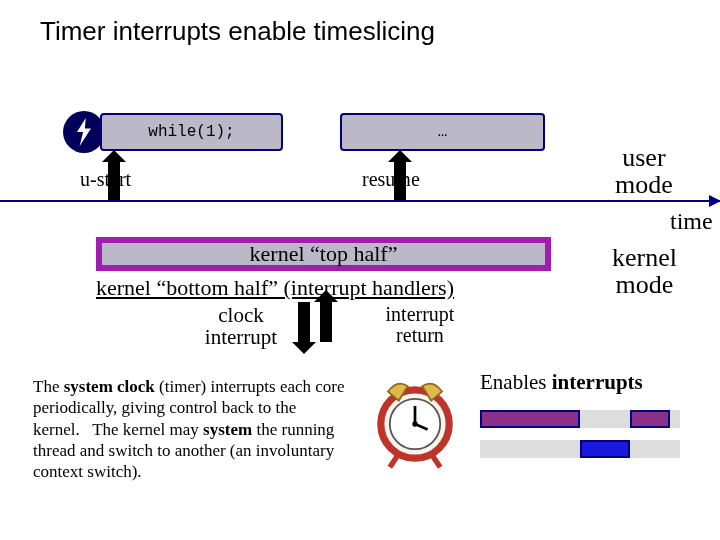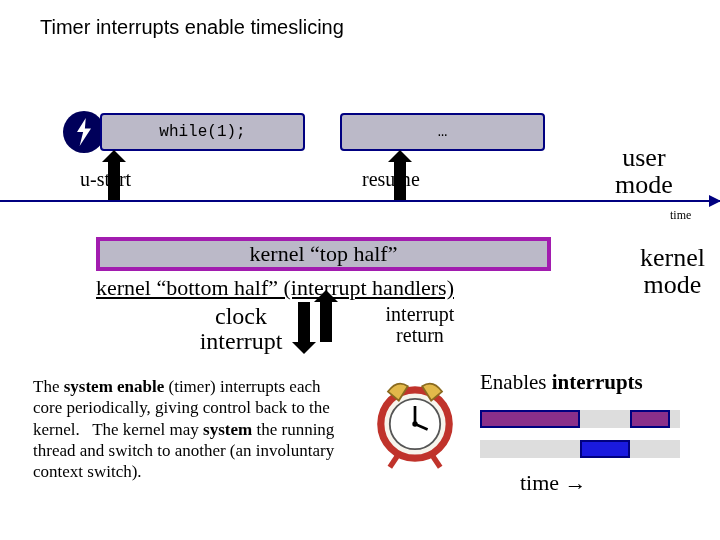--- a/index.html
+++ b/index.html
@@ -10,35 +10,35 @@
     height: 540px;
     background: #fff;
     font-family: Arial, Helvetica, sans-serif;
     position: relative;
     overflow: hidden;
   }
   .title {
     position: absolute;
     top: 16px;
     left: 40px;
-    font-size: 20px;
+    font-size: 26px;
     color: #000;
   }
   .box {
     position: absolute;
     border: 2px solid #000080;
     background: #bbb9c8;
     display: flex;
     align-items: center;
     justify-content: center;
     font-family: "Courier New", monospace;
     font-size: 16px;
     border-radius: 4px;
   }
-  .box.user-a { left: 100px; top: 113px; width: 205px; height: 38px; }
+  .box.user-a { left: 100px; top: 113px; width: 183px; height: 38px; }
   .box.user-b { left: 340px; top: 113px; width: 205px; height: 38px; }
   .lightning-circ {
     position: absolute;
     left: 63px; top: 111px;
     width: 42px; height: 42px;
     border-radius: 50%;
     background: #00005a;
     display:flex; align-items:center; justify-content:center;
   }
   .lightning-circ svg { width:20px; height:28px; }
@@ -57,62 +57,62 @@
     width: 720px; height: 2px;
     background: #000080;
   }
   .axis::after{
     content:"";
     position:absolute; right:-1px; top:-5px;
     border-left:12px solid #000080;
     border-top:6px solid transparent;
     border-bottom:6px solid transparent;
   }
-  .timelabel { left: 670px; top: 208px; font-size:12px; }
+  .timelabel { left: 670px; top: 208px; font-size:24px; }
   .arrow-up {
     position: absolute;
     width: 12px;
     background: #000;
   }
   .arrow-up::before{
     content:"";
     position:absolute; top:-12px; left:-6px;
     border-bottom:12px solid #000;
     border-left:12px solid transparent;
     border-right:12px solid transparent;
   }
   .au1 { left: 108px; top: 162px; height: 38px; }
   .au2 { left: 394px; top: 162px; height: 38px; }
 
   .kbox-top {
     position:absolute;
     left: 96px; top: 237px;
     width: 455px; height: 34px;
-    border: 4px solid #a21caf;
+    border: 6px solid #a21caf;
     background: #bbb9c8;
     display:flex; align-items:center; justify-content:center;
     font-family: "Times New Roman", serif;
     font-size: 22px;
   }
   .kbox-bot {
     position:absolute;
     left: 96px; top: 275px;
     width: 455px;
     font-family:"Times New Roman", serif;
     font-size:22px;
     text-align:left;
     text-decoration: underline;
   }
   .clklabel {
     position:absolute;
     left: 196px; top: 304px;
     width: 90px;
     text-align:center;
     font-family:"Times New Roman", serif;
-    font-size:24px; line-height:1.05;
+    font-size:21px; line-height:1.05;
   }
   .retlabel {
     position:absolute;
     left: 370px; top: 304px;
     width: 100px;
     text-align:center;
     font-family:"Times New Roman", serif;
     font-size:20px; line-height:1.05;
   }
   .arrow-down {
@@ -187,33 +187,33 @@
 mode</div>
 
 <div class="arrow-up au1"></div>
 <div class="arrow-up au2"></div>
 
 <div class="axis"></div>
 <div class="label timelabel">time</div>
 
 <div class="kbox-top">kernel “top half”</div>
 <div class="kbox-bot">kernel “bottom half” (interrupt handlers)</div>
-<div class="label kernelmode" style="white-space:pre;margin-left:28px;">kernel
+<div class="label kernelmode" style="white-space:pre;">kernel
 mode</div>
 
 <div class="clklabel" style="white-space:pre;">clock
 interrupt</div>
 <div class="retlabel" style="white-space:pre;">interrupt
 return</div>
 
 <div class="arrow-down ad1"></div>
 <div class="arrow-up au3"></div>
 
 <div class="para">
-  The <b>system enable</b> (timer) interrupts each core periodically, giving control back to the kernel.&nbsp;&nbsp; The kernel may <b>system</b> the running thread and switch to another (an involuntary context switch).
+  The <b>system clock</b> (timer) interrupts each core periodically, giving control back to the kernel.&nbsp;&nbsp; The kernel may <b>system</b> the running thread and switch to another (an involuntary context switch).
 </div>
 
 <div class="clock">
   <svg viewBox="0 0 100 110">
     <ellipse cx="50" cy="60" rx="38" ry="38" fill="#f7f4ec" stroke="#c0332b" stroke-width="8"></ellipse>
     <circle cx="50" cy="60" r="28" fill="#ffffff" stroke="#555" stroke-width="2"></circle>
     <line x1="50" y1="60" x2="50" y2="40" stroke="#000" stroke-width="3"></line>
     <line x1="50" y1="60" x2="64" y2="66" stroke="#000" stroke-width="3"></line>
     <circle cx="50" cy="60" r="3" fill="#000"></circle>
     <path d="M20 24 Q30 10 42 18 L32 34 Z" fill="#e2b84a" stroke="#8a6a1f" stroke-width="2"></path>
@@ -226,14 +226,13 @@
 <div class="enables">
   Enables <b>interrupts</b>
 </div>
 
 <div class="mini">
   <div class="track1"></div>
   <div class="track2"></div>
   <div class="seg p s1"></div>
   <div class="seg p s2"></div>
   <div class="seg b s3"></div>
-  <div class="timearrow">time →</div>
 </div>
 
 </body></html>

